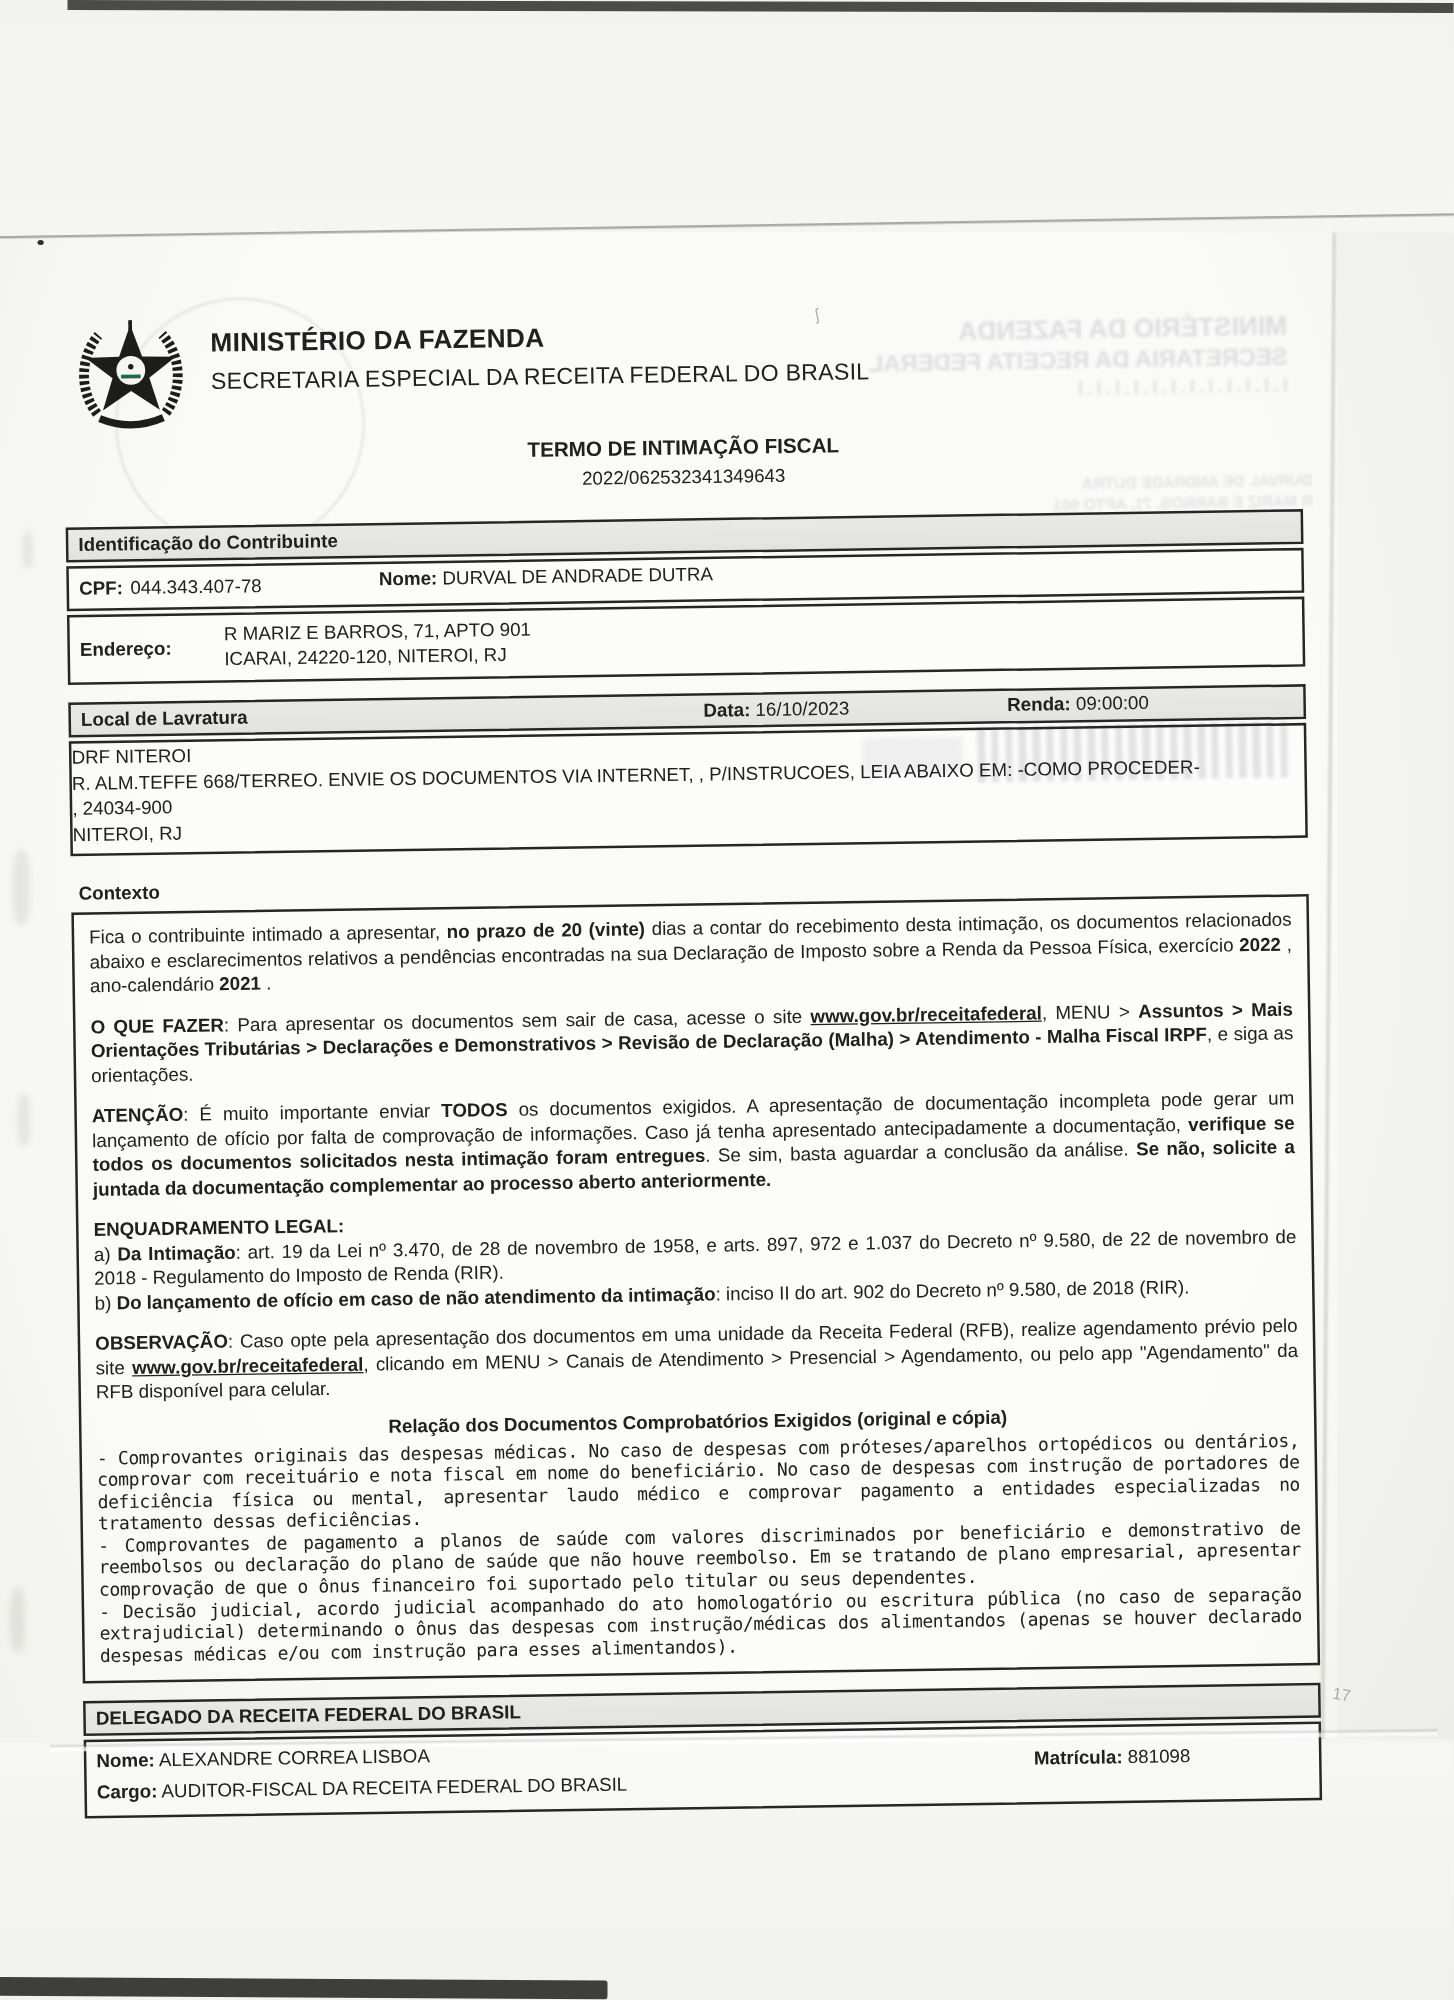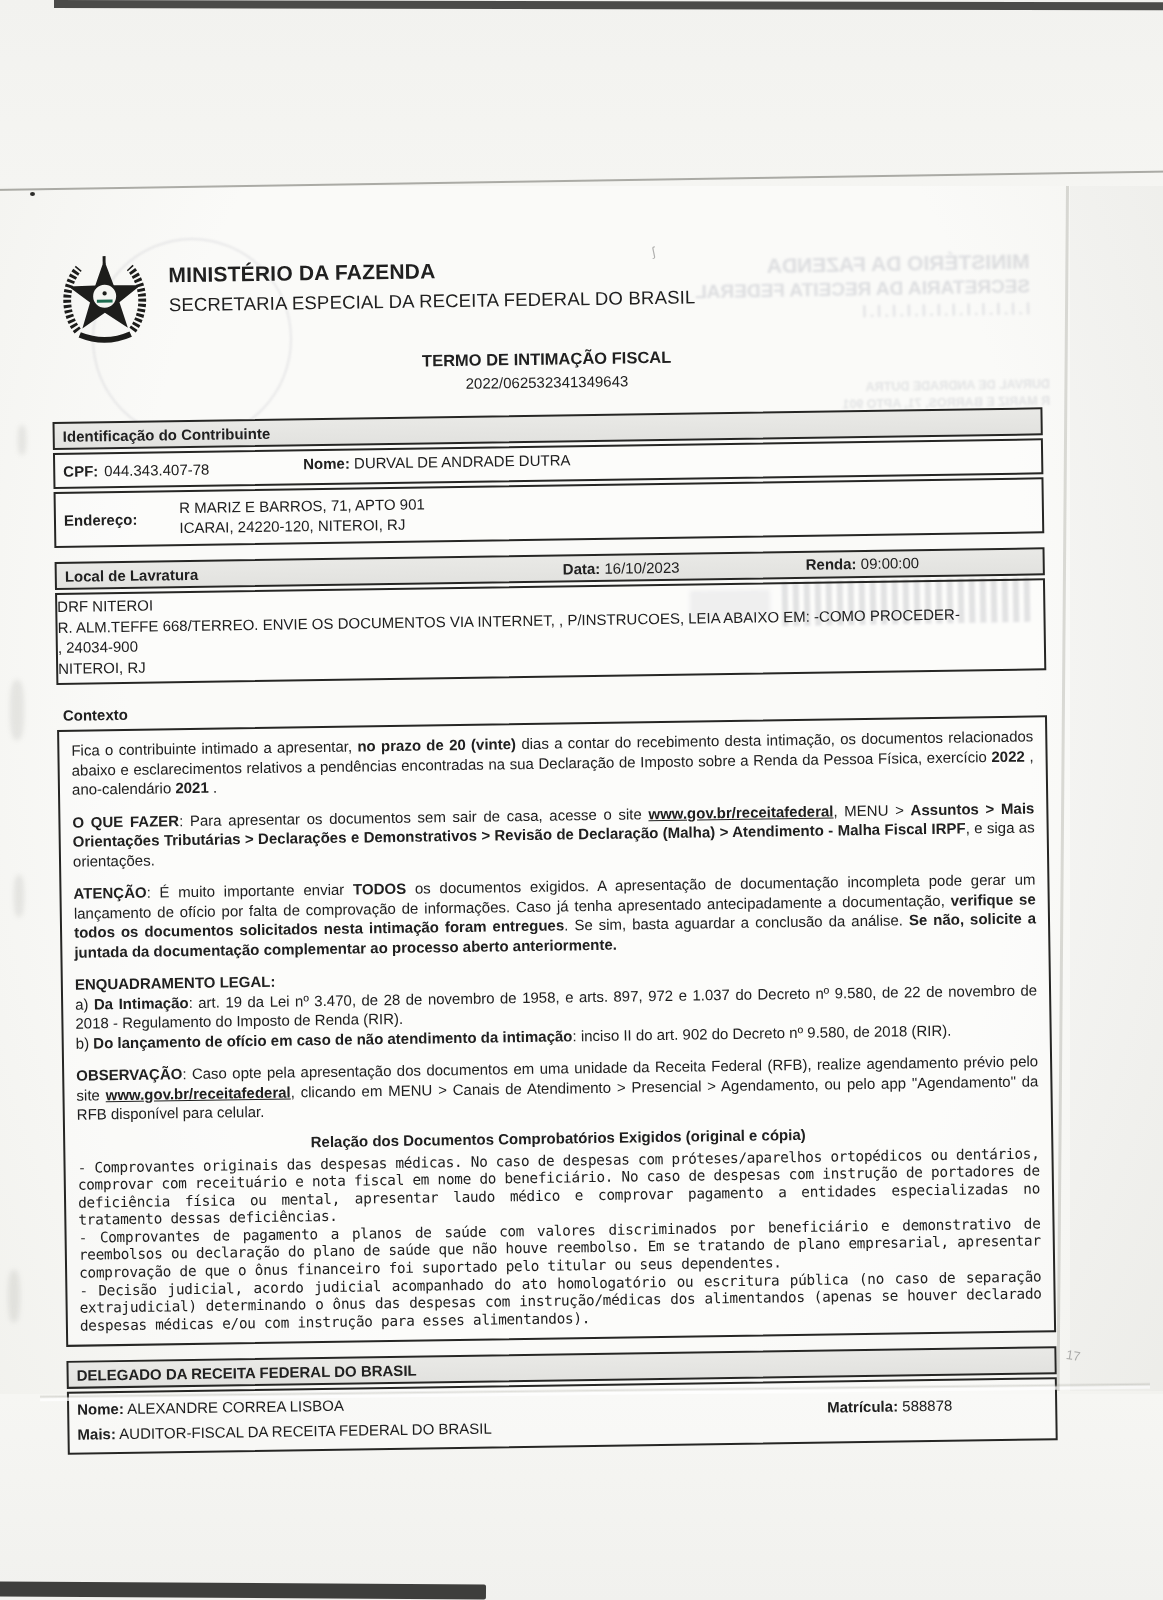--- a/index.html
+++ b/index.html
@@ -237,26 +237,26 @@
       </div>
   </div>
 
   <div class="bar" style="margin-top:14px;">DELEGADO DA RECEITA FEDERAL DO BRASIL</div>
   <div class="box grp delegado-rows">
     <div class="r">
       <span class="lbl">Nome:</span>
       <span>ALEXANDRE CORREA LISBOA</span>
     </div>
     <div class="r">
-      <span class="lbl">Mais:</span>
+      <span class="lbl">Cargo:</span>
       <span>AUDITOR-FISCAL DA RECEITA FEDERAL DO BRASIL</span>
     </div>
     <span class="matricula">
       <span class="lbl">Matrícula:</span>
-      <span>588878</span>
+      <span>881098</span>
     </span>
   </div>
 
 </div>
 
 <div class="torn-edge-bottom"></div>
 <div class="torn-edge-right"></div>
 <div class="right-band"></div>
 <div class="scan-strip-bottom"></div>
 

